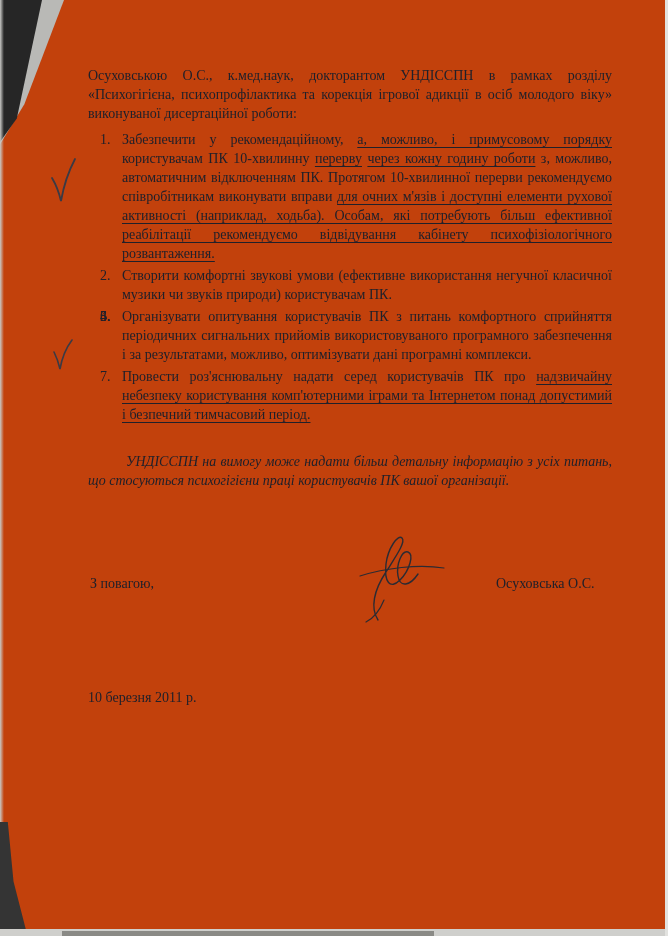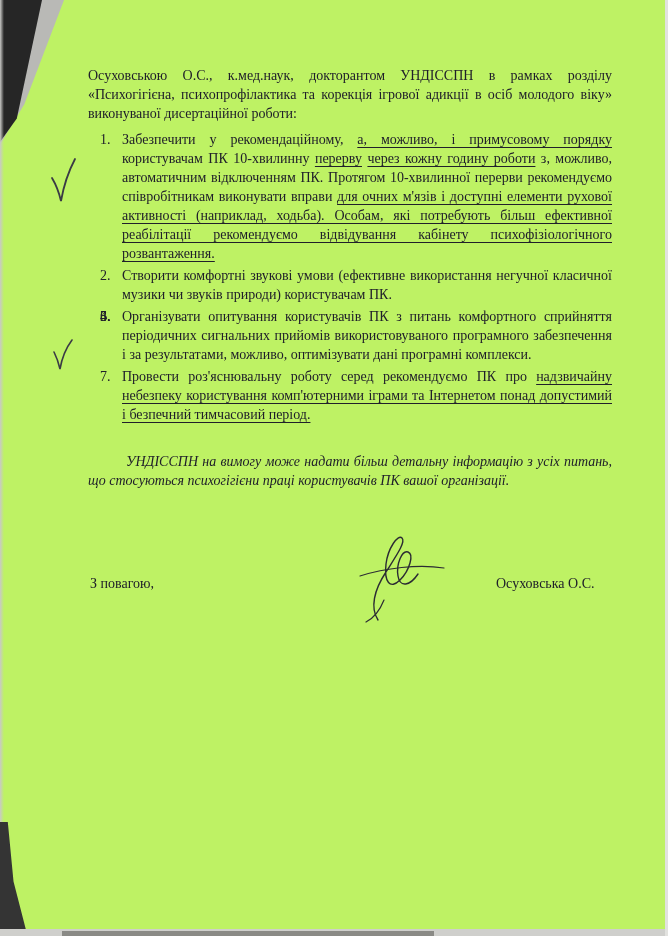--- a/index.html
+++ b/index.html
@@ -1,18 +1,18 @@
 <!DOCTYPE html>
 <html><head>
 <meta charset="utf-8">
 <style>
   html,body{margin:0;padding:0;background:#9a9a9a;}
   .page{
     position:relative;width:668px;height:936px;margin:0 auto;
-    background:#bef264;overflow:hidden;
+    background:#c2410c;overflow:hidden;
     font-family:"Liberation Serif","DejaVu Serif",serif;
     color:#20202a;
   }
   
   .art{position:absolute;pointer-events:none;}
   .art-topleft-outer{left:0;top:0;width:64px;height:168px;background:#b9b9b6;
     clip-path:polygon(0 0,100% 0,38% 62%,0 86%);}
   .art-topleft-inner{left:0;top:0;width:42px;height:148px;background:#262626;
     clip-path:polygon(0 0,100% 0,40% 80%,0 96%);}
   .art-left-edge{left:0;top:0;width:4px;height:100%;background:linear-gradient(90deg,#c9c9c6,rgba(201,201,198,0));}
@@ -60,32 +60,33 @@
 
     <p class="para">Осуховською О.С., к.мед.наук, докторантом УНДІССПН в рамках розділу «Психогігієна, психопрофілактика та корекція ігрової адикції в осіб молодого віку» виконуваної дисертаційної роботи:</p>
 
     <ol class="rec-list">
         <li class="rec-item"><span class="num">1.</span><span>Забезпечити у рекомендаційному, </span><span class="u">а, можливо, і примусовому порядку</span><span> користувачам ПК 10-хвилинну </span><span class="u">перерву</span><span> </span><span class="u">через кожну годину роботи</span><span> з, можливо, автоматичним відключенням ПК. Протягом 10-хвилинної перерви рекомендуємо співробітникам виконувати вправи </span><span class="u">для очних м'язів і доступні елементи рухової активності (наприклад, ходьба). Особам, які потребують більш ефективної реабілітації рекомендуємо відвідування кабінету психофізіологічного розвантаження.</span></li>
         <li class="rec-item"><span class="num">2.</span><span>Створити комфортні звукові умови (ефективне використання негучної класичної музики чи звуків природи) користувачам ПК.</span></li>
         <li class="rec-item"><span class="num">3.</span></li>
         <li class="rec-item"><span class="num">4.</span></li>
         <li class="rec-item"><span class="num">5.</span></li>
         <li class="rec-item"><span class="num">6.</span><span>Організувати опитування користувачів ПК з питань комфортного сприйняття періодичних сигнальних прийомів використовуваного програмного забезпечення і за результатами, можливо, оптимізувати дані програмні комплекси.</span></li>
-        <li class="rec-item"><span class="num">7.</span><span>Провести роз'яснювальну роботу серед рекомендуємо ПК про </span><span class="u">надзвичайну небезпеку користування комп'ютерними іграми та Інтернетом понад допустимий і безпечний тимчасовий період.</span></li>
+        <li class="rec-item"><span class="num">7.</span><span>Провести роз'яснювальну надати серед користувачів ПК про </span><span class="u">надзвичайну небезпеку користування комп'ютерними іграми та Інтернетом понад допустимий і безпечний тимчасовий період.</span></li>
       </ol>
 
     <p class="para closing">УНДІССПН на вимогу може надати більш детальну інформацію з усіх питань, що стосуються психогігієни праці користувачів ПК вашої організації.</p>
 
     <div class="sign-row">
       <span class="regards">З повагою,</span>
 
       <svg class="signature-svg" width="130" height="95" viewBox="0 0 130 95">
         <path d="M38 90 C 30 78, 34 60, 46 42 C 56 26, 66 12, 62 8 C 58 4, 48 18, 46 34 C 44 52, 50 60, 60 50 C 70 40, 74 24, 68 22 C 62 20, 56 34, 58 46 C 60 58, 70 56, 78 44" fill="none" stroke="#2b2b33" stroke-width="1.4" stroke-linecap="round"></path>
         <path d="M20 46 C 45 38, 78 34, 104 38" fill="none" stroke="#2b2b33" stroke-width="1.2" stroke-linecap="round"></path>
         <path d="M44 70 C 40 80, 34 88, 26 92" fill="none" stroke="#2b2b33" stroke-width="1.2" stroke-linecap="round"></path>
       </svg>
 
       <span class="signer">Осуховська О.С.</span>
     </div>
 
+    <div class="date-row">10 березня 2011 р.</div>
 
   </div>
 </div>
 
 </body></html>

